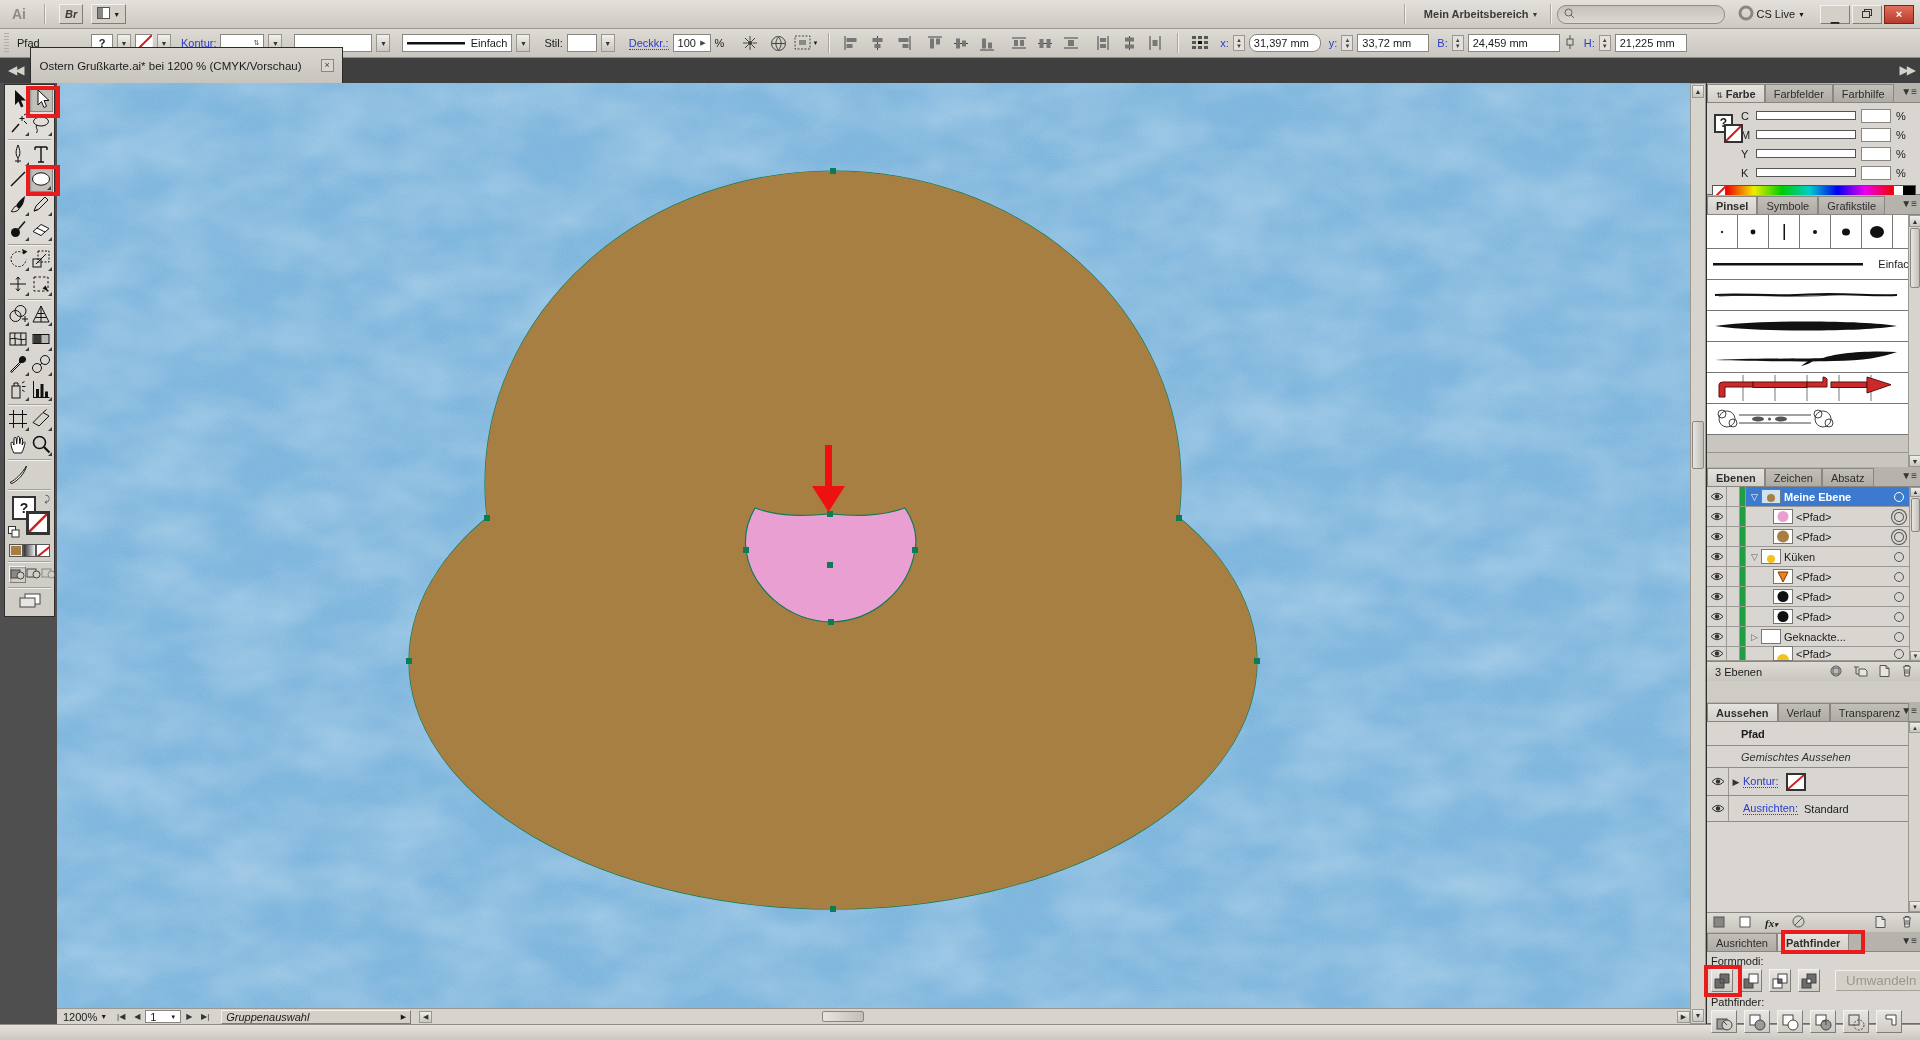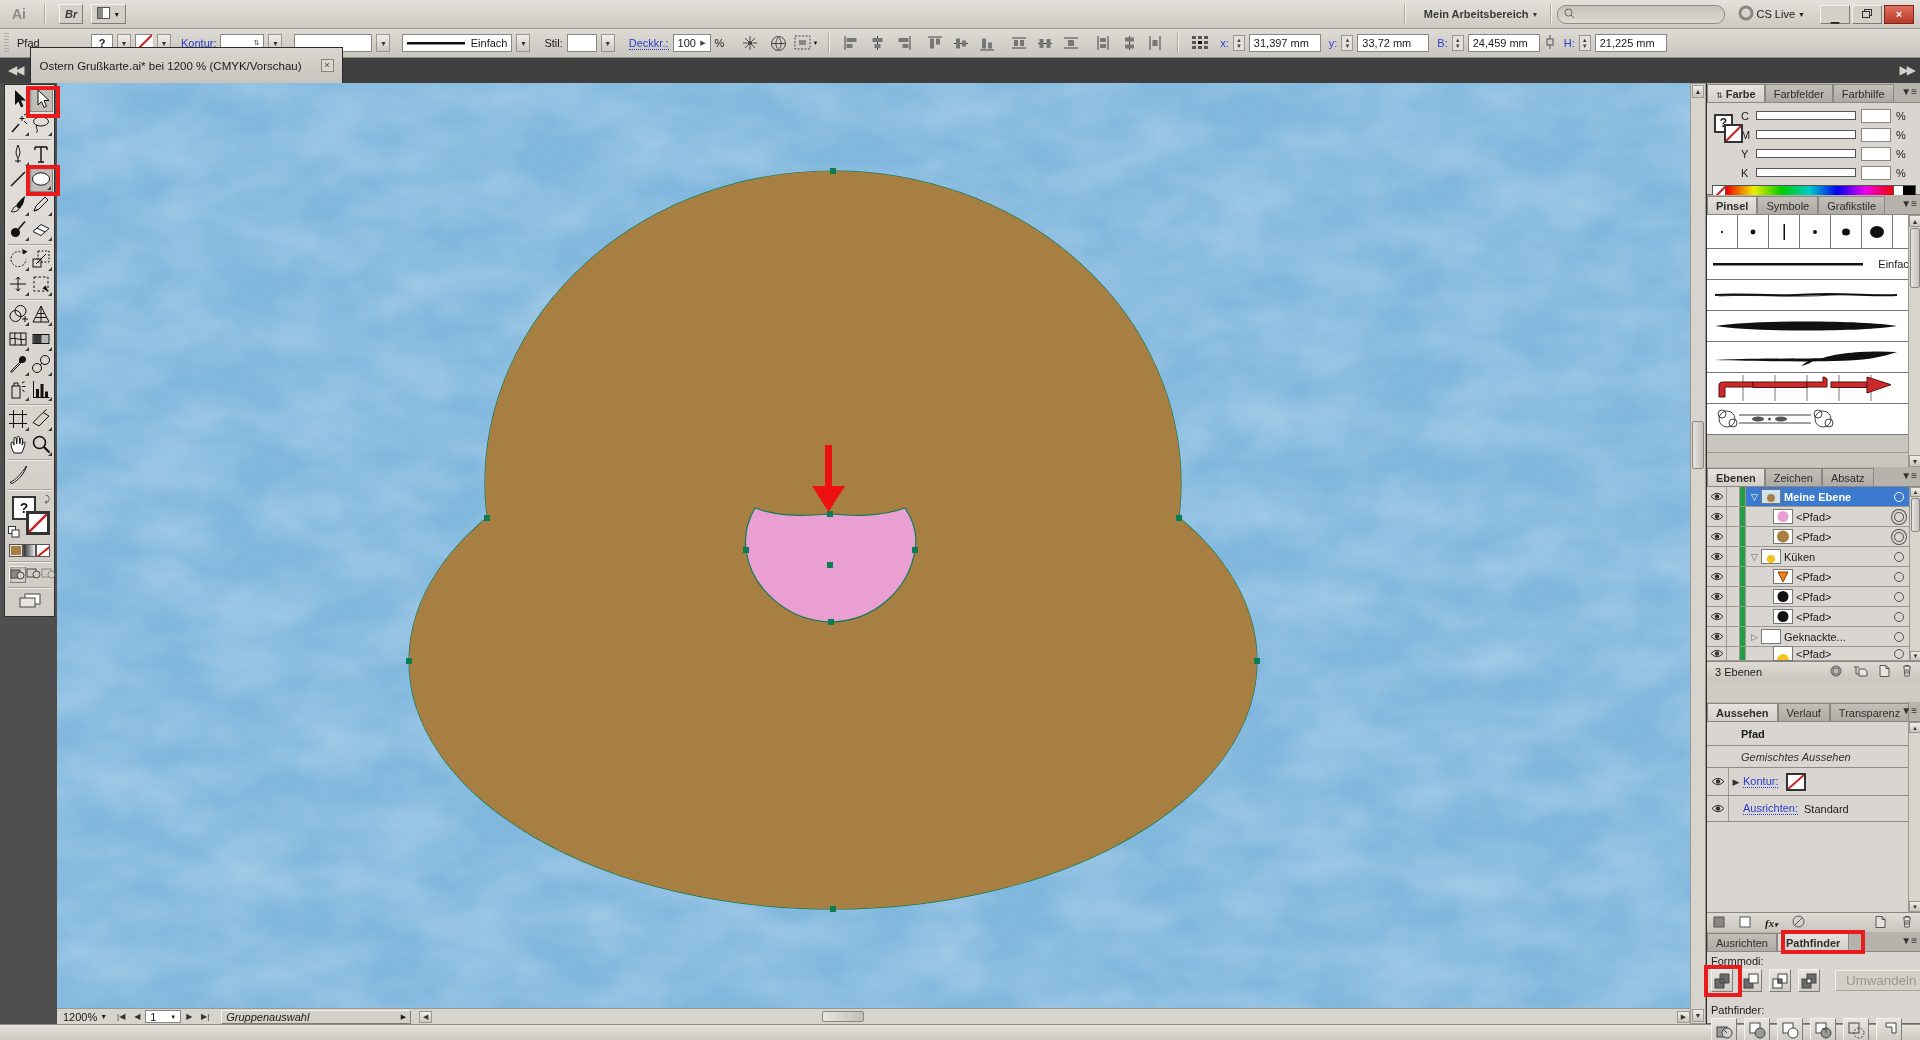--- a/index.html
+++ b/index.html
@@ -292,37 +292,37 @@
           <rect x="13" y="11" width="4" height="3"></rect>
         </g>
       </svg>
     </div>
   <div id="xywh-group" class="flex" style="gap:4px;">
       <span style="color: rgb(42, 60, 204); margin-left: 4px;">x:</span>
       <span style="border: 1px solid rgb(154, 151, 146); background: rgb(228, 225, 220); padding: 1px 2px;">
         <span style="display:block;font-size:6px;line-height:6px;color:#444;">▲</span>
         <span style="display:block;font-size:6px;line-height:6px;color:#444;">▼</span>
       </span>
-      <div class="fieldbox" style="width: 72px;">
+      <div class="fieldbox" style="width: 72px; border-radius: 8px;">
         <span>31,397 mm</span>
       </div>
       <span style="color: rgb(42, 60, 204); margin-left: 4px;">y:</span>
       <span style="border: 1px solid rgb(154, 151, 146); background: rgb(228, 225, 220); padding: 1px 2px;">
         <span style="display:block;font-size:6px;line-height:6px;color:#444;">▲</span>
         <span style="display:block;font-size:6px;line-height:6px;color:#444;">▼</span>
       </span>
       <div class="fieldbox" style="width: 72px;">
         <span>33,72 mm</span>
       </div>
       <span style="color: rgb(42, 60, 204); margin-left: 4px;">B:</span>
       <span style="border: 1px solid rgb(154, 151, 146); background: rgb(228, 225, 220); padding: 1px 2px;">
         <span style="display:block;font-size:6px;line-height:6px;color:#444;">▲</span>
         <span style="display:block;font-size:6px;line-height:6px;color:#444;">▼</span>
       </span>
-      <div class="fieldbox" style="width: 72px;">
+      <div class="fieldbox" style="width: 92px;">
         <span>24,459 mm</span>
       </div>
       <span><svg width="12" height="16">
           <path d="M6 1 V5 M6 11 V15" stroke="#555"></path>
           <rect x="3" y="5" width="6" height="6" fill="none" stroke="#555"></rect>
         </svg></span>
       <span style="color: rgb(42, 60, 204); margin-left: 4px;">H:</span>
       <span style="border: 1px solid rgb(154, 151, 146); background: rgb(228, 225, 220); padding: 1px 2px;">
         <span style="display:block;font-size:6px;line-height:6px;color:#444;">▲</span>
         <span style="display:block;font-size:6px;line-height:6px;color:#444;">▼</span>
@@ -1216,21 +1216,21 @@
           </div>
           <div class="pf-btn">
             <svg width="20" height="20" viewBox="0 0 20 20">
               <rect x="3" y="8" width="9" height="9" fill="#6b6b6b" stroke="#444"></rect>
               <rect x="8" y="3" width="9" height="9" fill="#6b6b6b" stroke="#444"></rect>
               <rect x="8" y="8" width="4" height="4" fill="#fff" stroke="#444"></rect>
             </svg>
           </div>
           <button class="disabled-btn" disabled="" style="margin-left: 8px;">Umwandeln</button>
         </div>
-        <div style="margin: 12px 0px 2px;">Pathfinder:</div>
+        <div style="margin: 4px 0px 2px;">Pathfinder:</div>
         <div class="flex" style="gap: 7px;">
           <div class="pf-btn">
             <svg width="20" height="20" viewBox="0 0 20 20">
               <rect x="3" y="7" width="10" height="10" fill="#9a9a9a" stroke="#444"></rect>
               <circle cx="13" cy="13" r="5" fill="#cfcfcf" stroke="#444"></circle>
               <path d="M9 9 L13 13" stroke="#444"></path>
             </svg>
           </div>
           <div class="pf-btn">
             <svg width="20" height="20" viewBox="0 0 20 20">

